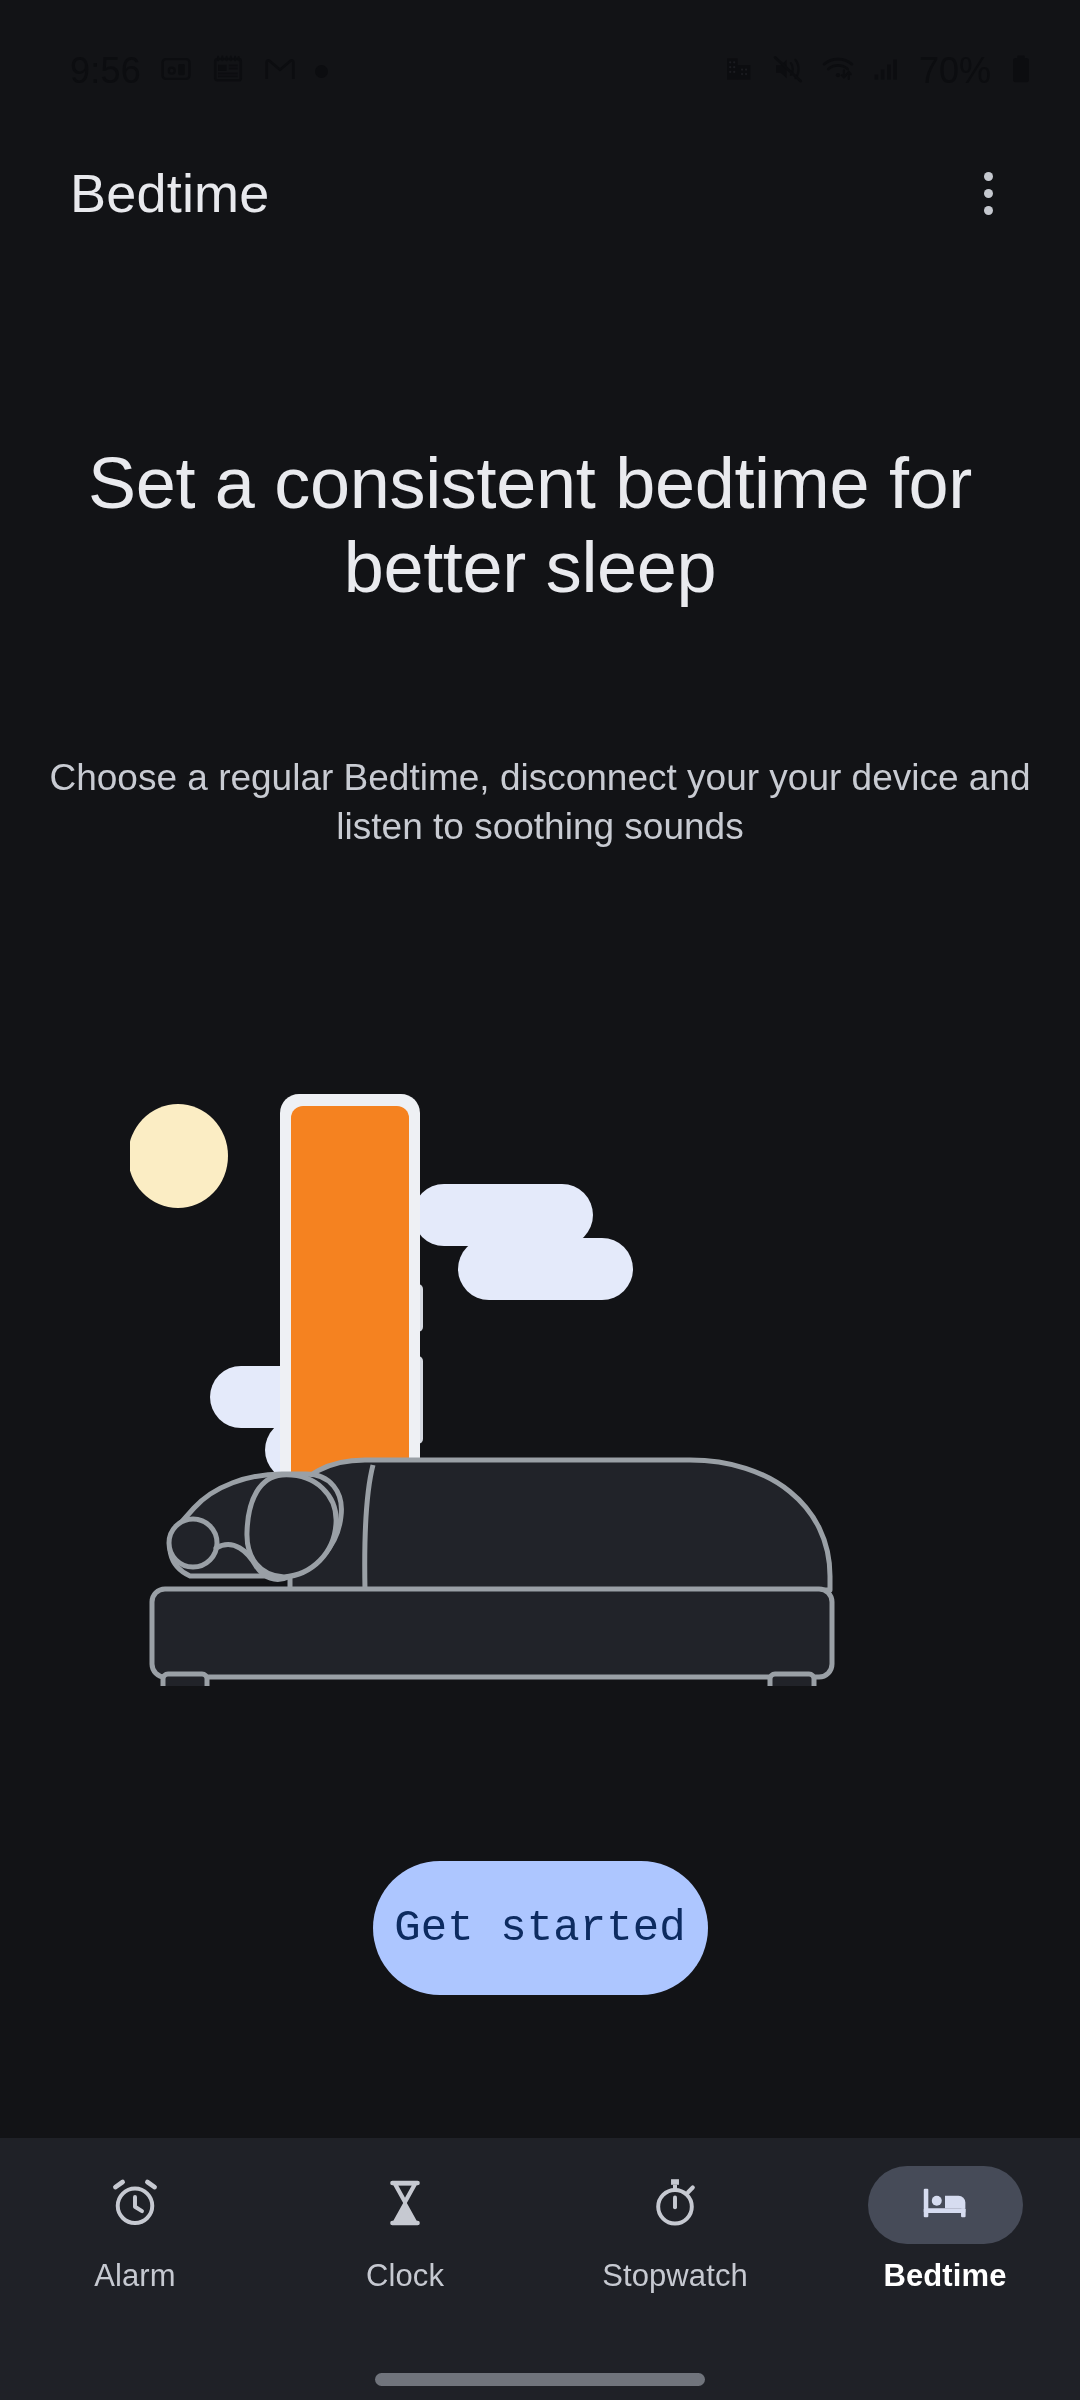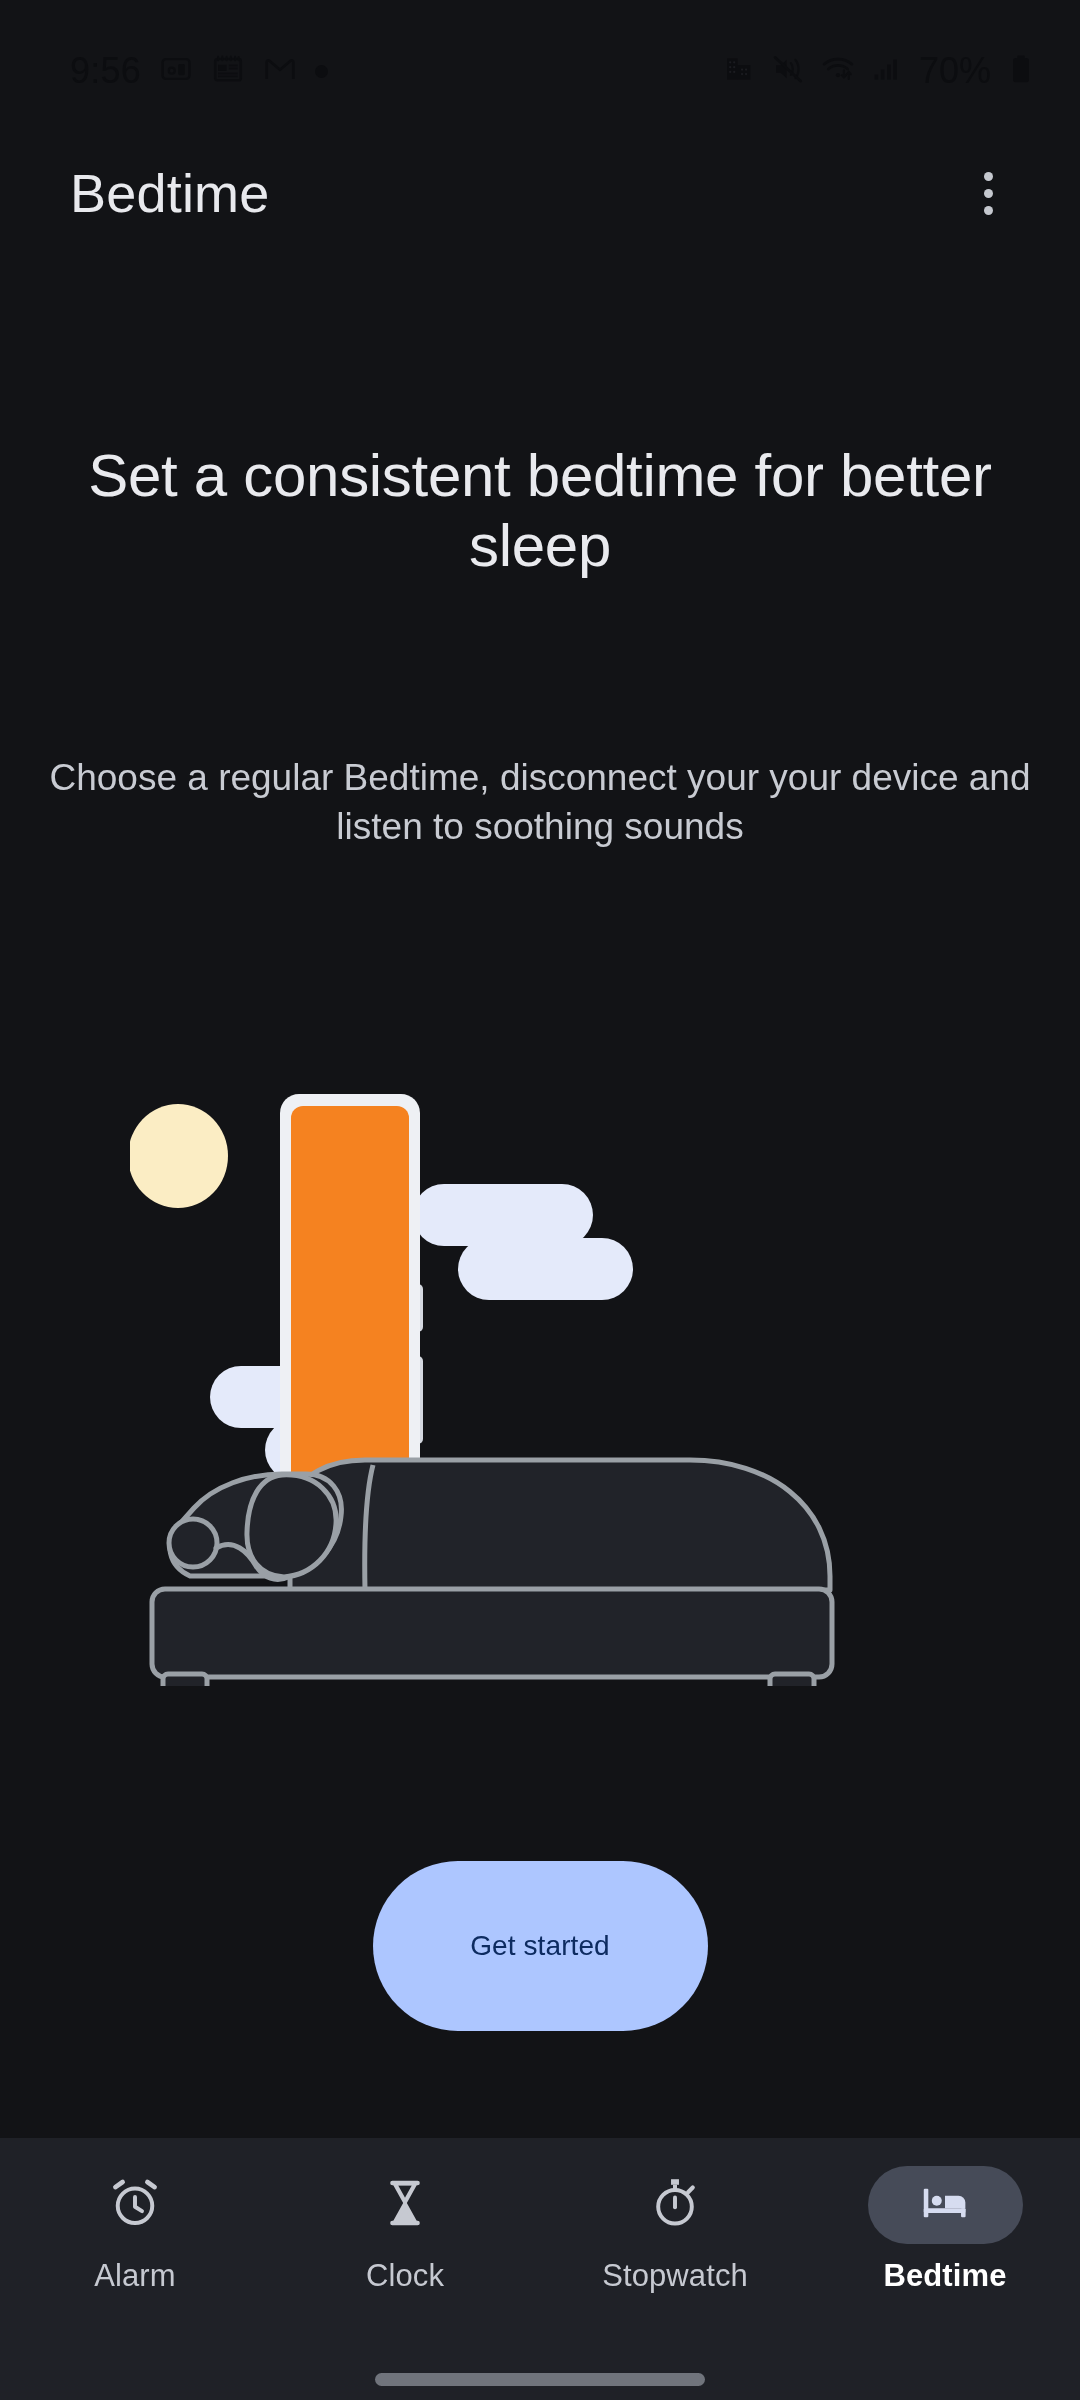--- a/index.html
+++ b/index.html
@@ -49,25 +49,25 @@
   #overflow-menu {
     width:72px; height:72px;
     display:flex; flex-direction:column;
     align-items:center; justify-content:center; gap:8px;
     cursor:pointer;
   }
   #overflow-menu .od { width:9px; height:9px; border-radius:50%; background:#c5c8cf; }
 
   
   #headline {
-    position:absolute; top:425px; left:62px;
+    position:absolute; top:425px; left:52px;
     width:956px;
     text-align:center;
     color:#e9eaee;
-    font-size:60px; line-height:1.17;
+    font-size:72px; line-height:1.17;
     font-weight:400; letter-spacing:-0.3px;
   }
   #subhead {
     position:absolute; top:738px; left:40px;
     width:1000px;
     text-align:center;
     color:#c8cbd2;
     font-size:37px; line-height:1.32;
     font-weight:400;
   }
@@ -80,22 +80,22 @@
   #illustration svg { display:block; width:100%; height:100%; }
 
   
   #cta-wrap {
     position:absolute; top:1845px; left:0; width:1080px;
     display:flex; justify-content:center;
   }
   #get-started-button {
     background:#adc6ff; color:#0d2b60;
     border:none; border-radius:100px;
-    width:335px; height:170px;
-    font-size:28px; font-family:Liberation Sans, sans-serif;
+    width:335px; height:134px;
+    font-size:44px; font-family:Liberation Mono, monospace;
     letter-spacing:0.1px; cursor:pointer;
   }
 
   
   #bottom-nav {
     position:absolute; left:0; bottom:0;
     width:1080px; height:278px;
     background:#1f2127;
     display:flex; align-items:flex-start;
     padding-top:28px;

